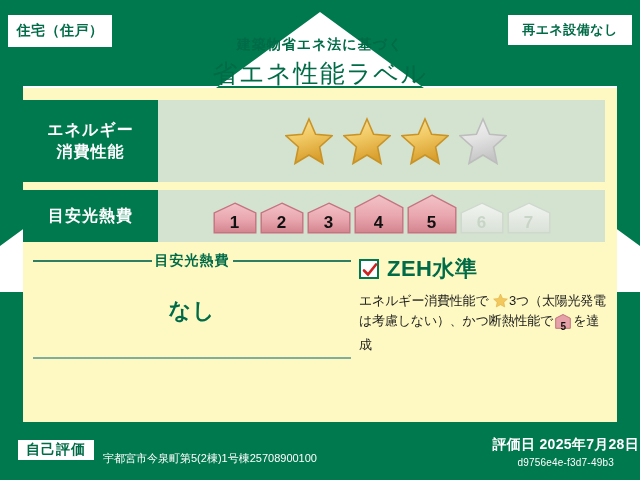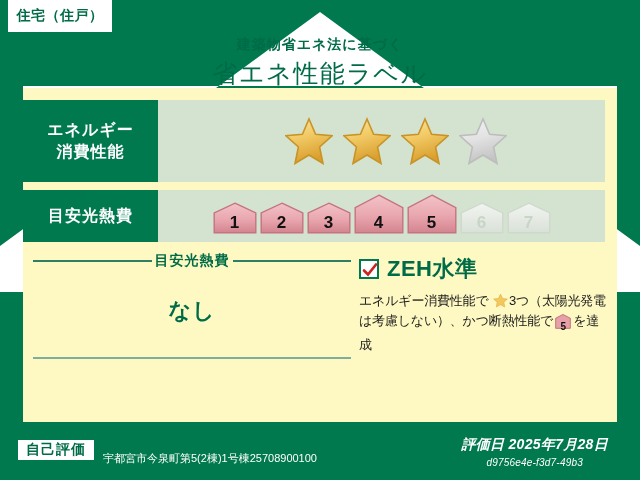--- a/index.html
+++ b/index.html
@@ -12,21 +12,21 @@
     width: 640px; height: 480px;
     background: #00794f;
     overflow: hidden;
   }
   
   #roof {
     position: absolute; left: 0; top: 0; width: 640px; height: 480px;
   }
   
   .corner-tag {
-    position: absolute; top: 0;
+    position: absolute; top: 15px;
     background: #ffffff;
     color: #006b47;
     font-weight: bold;
     font-size: 14px;
     letter-spacing: 0.5px;
     display: flex; align-items: center; justify-content: center;
     white-space: nowrap;
   }
   #tag-left  { left: 8px;  width: 104px; height: 32px; }
   #tag-right { right: 8px; width: 124px; height: 30px; font-size: 13px;}
@@ -166,37 +166,40 @@
     background: #ffffff; color: #006b47;
     font-weight: bold; font-size: 14px;
     padding: 1px 8px;
     letter-spacing: 1px;
     white-space: nowrap;
   }
   #address {
     color: #ffffff; font-size: 11px; white-space: nowrap; margin-top: 17px;
   }
   #footer-right {
-    position: absolute; right: 32px; bottom: 12px;
-    text-align: center; color: #ffffff; font-style: italic;
+    position: absolute; right: 1px; bottom: 12px;
+    text-align: center; color: #ffffff;
   }
   #eval-date { font-size: 14px; font-weight: bold; letter-spacing: 0.3px;}
   #doc-id { font-size: 10px; margin-top: 3px; letter-spacing: 0.2px;}
 </style>
 </head>
 <body>
 
 <div id="label">
 
   <svg id="roof" viewBox="0 0 640 480" width="640" height="480">
     <polygon points="320,12 640,246 640,292 617,292 617,86 23,86 23,292 0,292 0,246" fill="#ffffff"></polygon>
   </svg>
 
   <div class="corner-tag" id="tag-left">
     <span>住宅（住戸）</span>
+  </div>
+  <div class="corner-tag" id="tag-right">
+    <span>再エネ設備なし</span>
   </div>
 
   <div id="header">
     <div class="sub">建築物省エネ法に基づく</div>
     <div class="main">省エネ性能ラベル</div>
   </div>
 
   <div id="panel">
 
     <div class="rating-row" id="row-energy">

